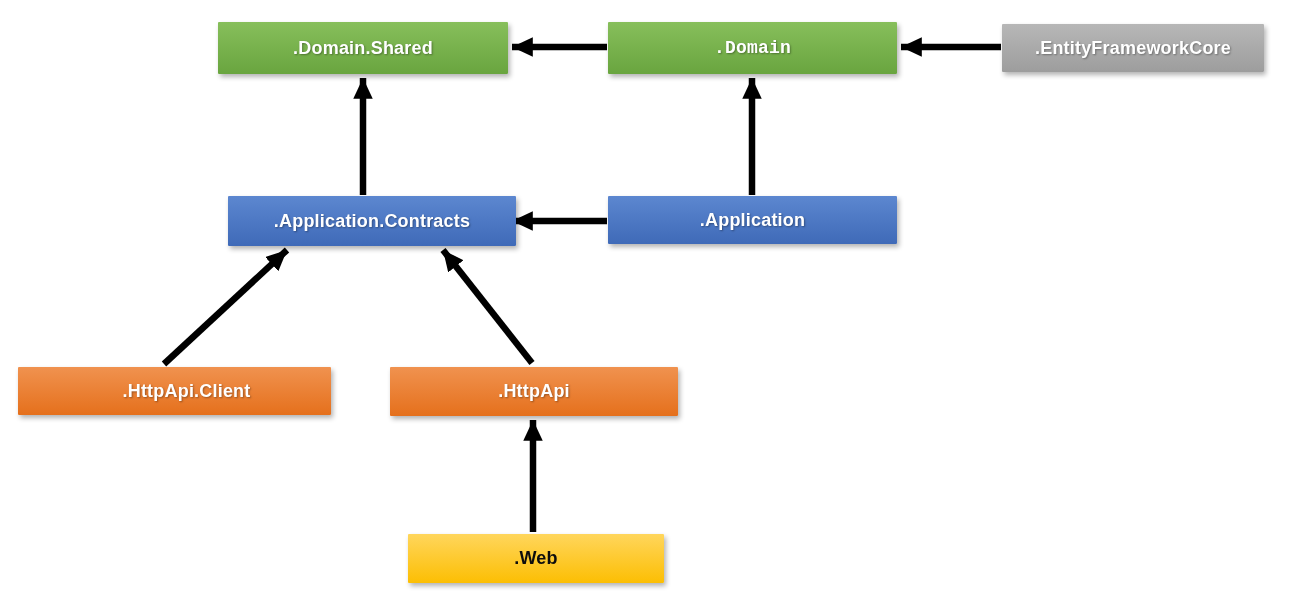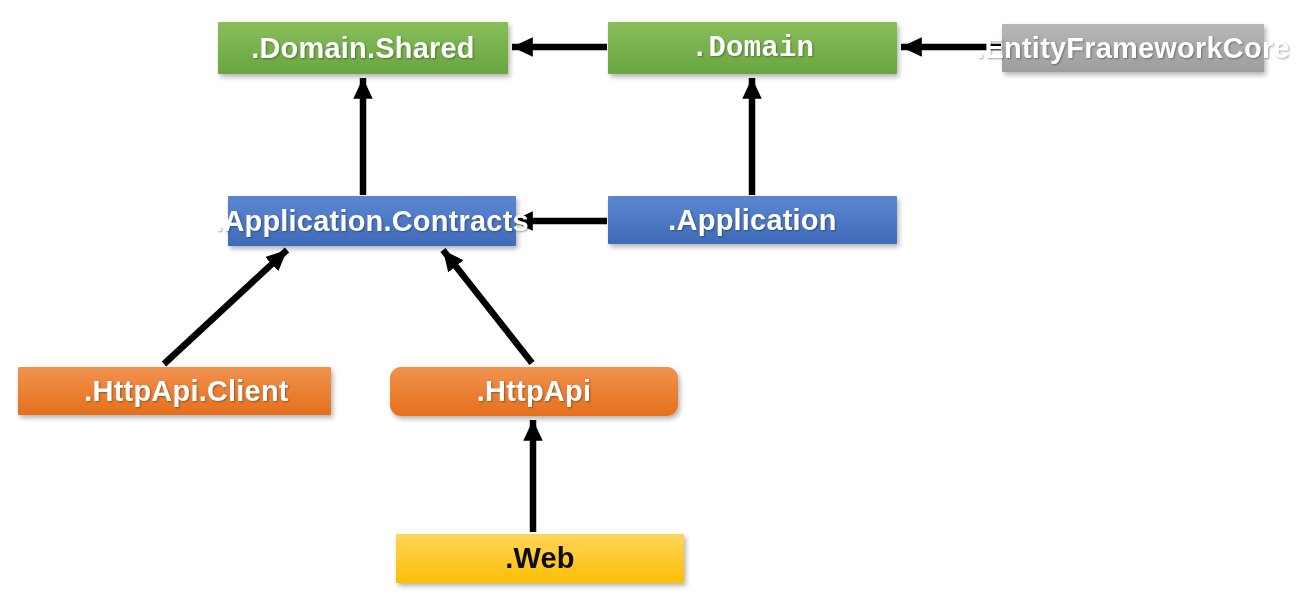--- a/index.html
+++ b/index.html
@@ -21,21 +21,21 @@
     width: 1308px;
     height: 611px;
     pointer-events: none;
   }
   .node {
     position: absolute;
     display: flex;
     align-items: center;
     justify-content: center;
     font-weight: bold;
-    font-size: 29px;
+    font-size: 18px;
     letter-spacing: 0.2px;
     box-shadow: 2px 3px 5px rgba(0,0,0,0.30);
     border-radius: 1px;
     white-space: nowrap;
   }
 </style>
 </head>
 <body>
 
 <div class="canvas">
@@ -56,16 +56,16 @@
         <line x1="533" y1="532" x2="533" y2="420" stroke="#000000" stroke-width="6.5" marker-end="url(#arrowhead)"></line>
       </g>
   </svg>
   <div id="node-layer">
       <div class="node" style="left: 218px; top: 22px; width: 290px; height: 52px; background: linear-gradient(rgb(135, 191, 91) 0%, rgb(105, 165, 63) 100%); color: rgb(255, 255, 255); text-shadow: rgba(0, 0, 0, 0.35) 1px 1px 2px;">.Domain.Shared</div>
       <div class="node" style="left: 608px; top: 22px; width: 289px; height: 52px; background: linear-gradient(rgb(135, 191, 91) 0%, rgb(105, 165, 63) 100%); color: rgb(255, 255, 255); text-shadow: rgba(0, 0, 0, 0.35) 1px 1px 2px; font-family: Liberation Mono, monospace;">.Domain</div>
       <div class="node" style="left: 1002px; top: 24px; width: 262px; height: 48px; background: linear-gradient(rgb(183, 183, 183) 0%, rgb(157, 157, 157) 100%); color: rgb(255, 255, 255); text-shadow: rgba(0, 0, 0, 0.35) 1px 1px 2px;">.EntityFrameworkCore</div>
       <div class="node" style="left: 228px; top: 196px; width: 288px; height: 50px; background: linear-gradient(rgb(92, 135, 208) 0%, rgb(63, 106, 184) 100%); color: rgb(255, 255, 255); text-shadow: rgba(0, 0, 0, 0.35) 1px 1px 2px;">.Application.Contracts</div>
       <div class="node" style="left: 608px; top: 196px; width: 289px; height: 48px; background: linear-gradient(rgb(92, 135, 208) 0%, rgb(63, 106, 184) 100%); color: rgb(255, 255, 255); text-shadow: rgba(0, 0, 0, 0.35) 1px 1px 2px;">.Application</div>
       <div class="node" style="left: 18px; top: 367px; width: 289px; height: 48px; background: linear-gradient(rgb(240, 146, 79) 0%, rgb(229, 112, 28) 100%); color: rgb(255, 255, 255); text-shadow: rgba(0, 0, 0, 0.35) 1px 1px 2px; padding-left: 24px;">.HttpApi.Client</div>
-      <div class="node" style="left: 390px; top: 367px; width: 288px; height: 49px; background: linear-gradient(rgb(240, 146, 79) 0%, rgb(229, 112, 28) 100%); color: rgb(255, 255, 255); text-shadow: rgba(0, 0, 0, 0.35) 1px 1px 2px; border-radius: 11px;">.HttpApi</div>
-      <div class="node" style="left: 396px; top: 534px; width: 288px; height: 49px; background: linear-gradient(rgb(255, 214, 92) 0%, rgb(252, 190, 3) 100%); color: rgb(13, 13, 13); text-shadow: none;">.Web</div>
+      <div class="node" style="left: 390px; top: 367px; width: 288px; height: 49px; background: linear-gradient(rgb(240, 146, 79) 0%, rgb(229, 112, 28) 100%); color: rgb(255, 255, 255); text-shadow: rgba(0, 0, 0, 0.35) 1px 1px 2px;">.HttpApi</div>
+      <div class="node" style="left: 408px; top: 534px; width: 256px; height: 49px; background: linear-gradient(rgb(255, 214, 92) 0%, rgb(252, 190, 3) 100%); color: rgb(13, 13, 13); text-shadow: none;">.Web</div>
     </div>
 </div>
 
 </body></html>

